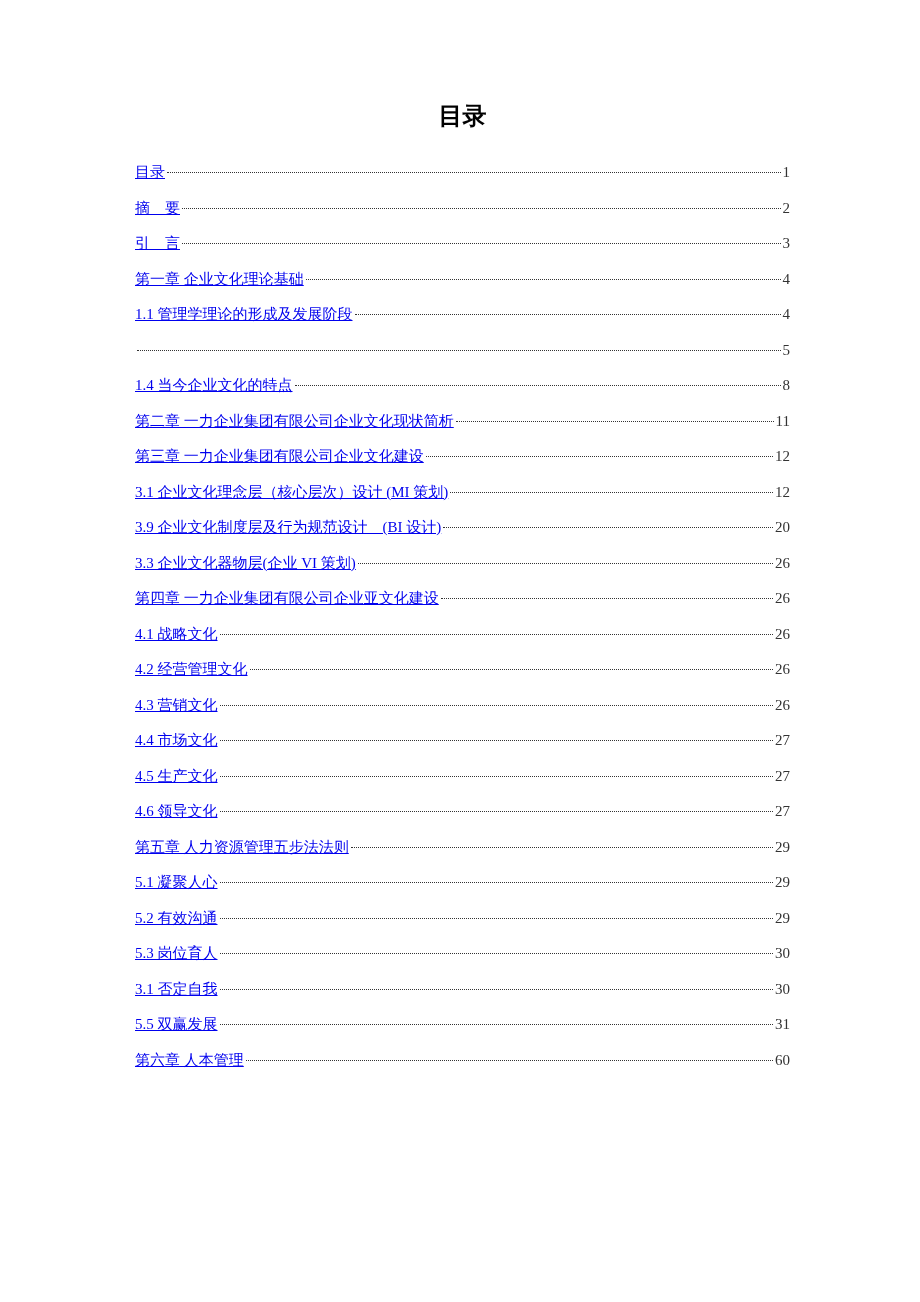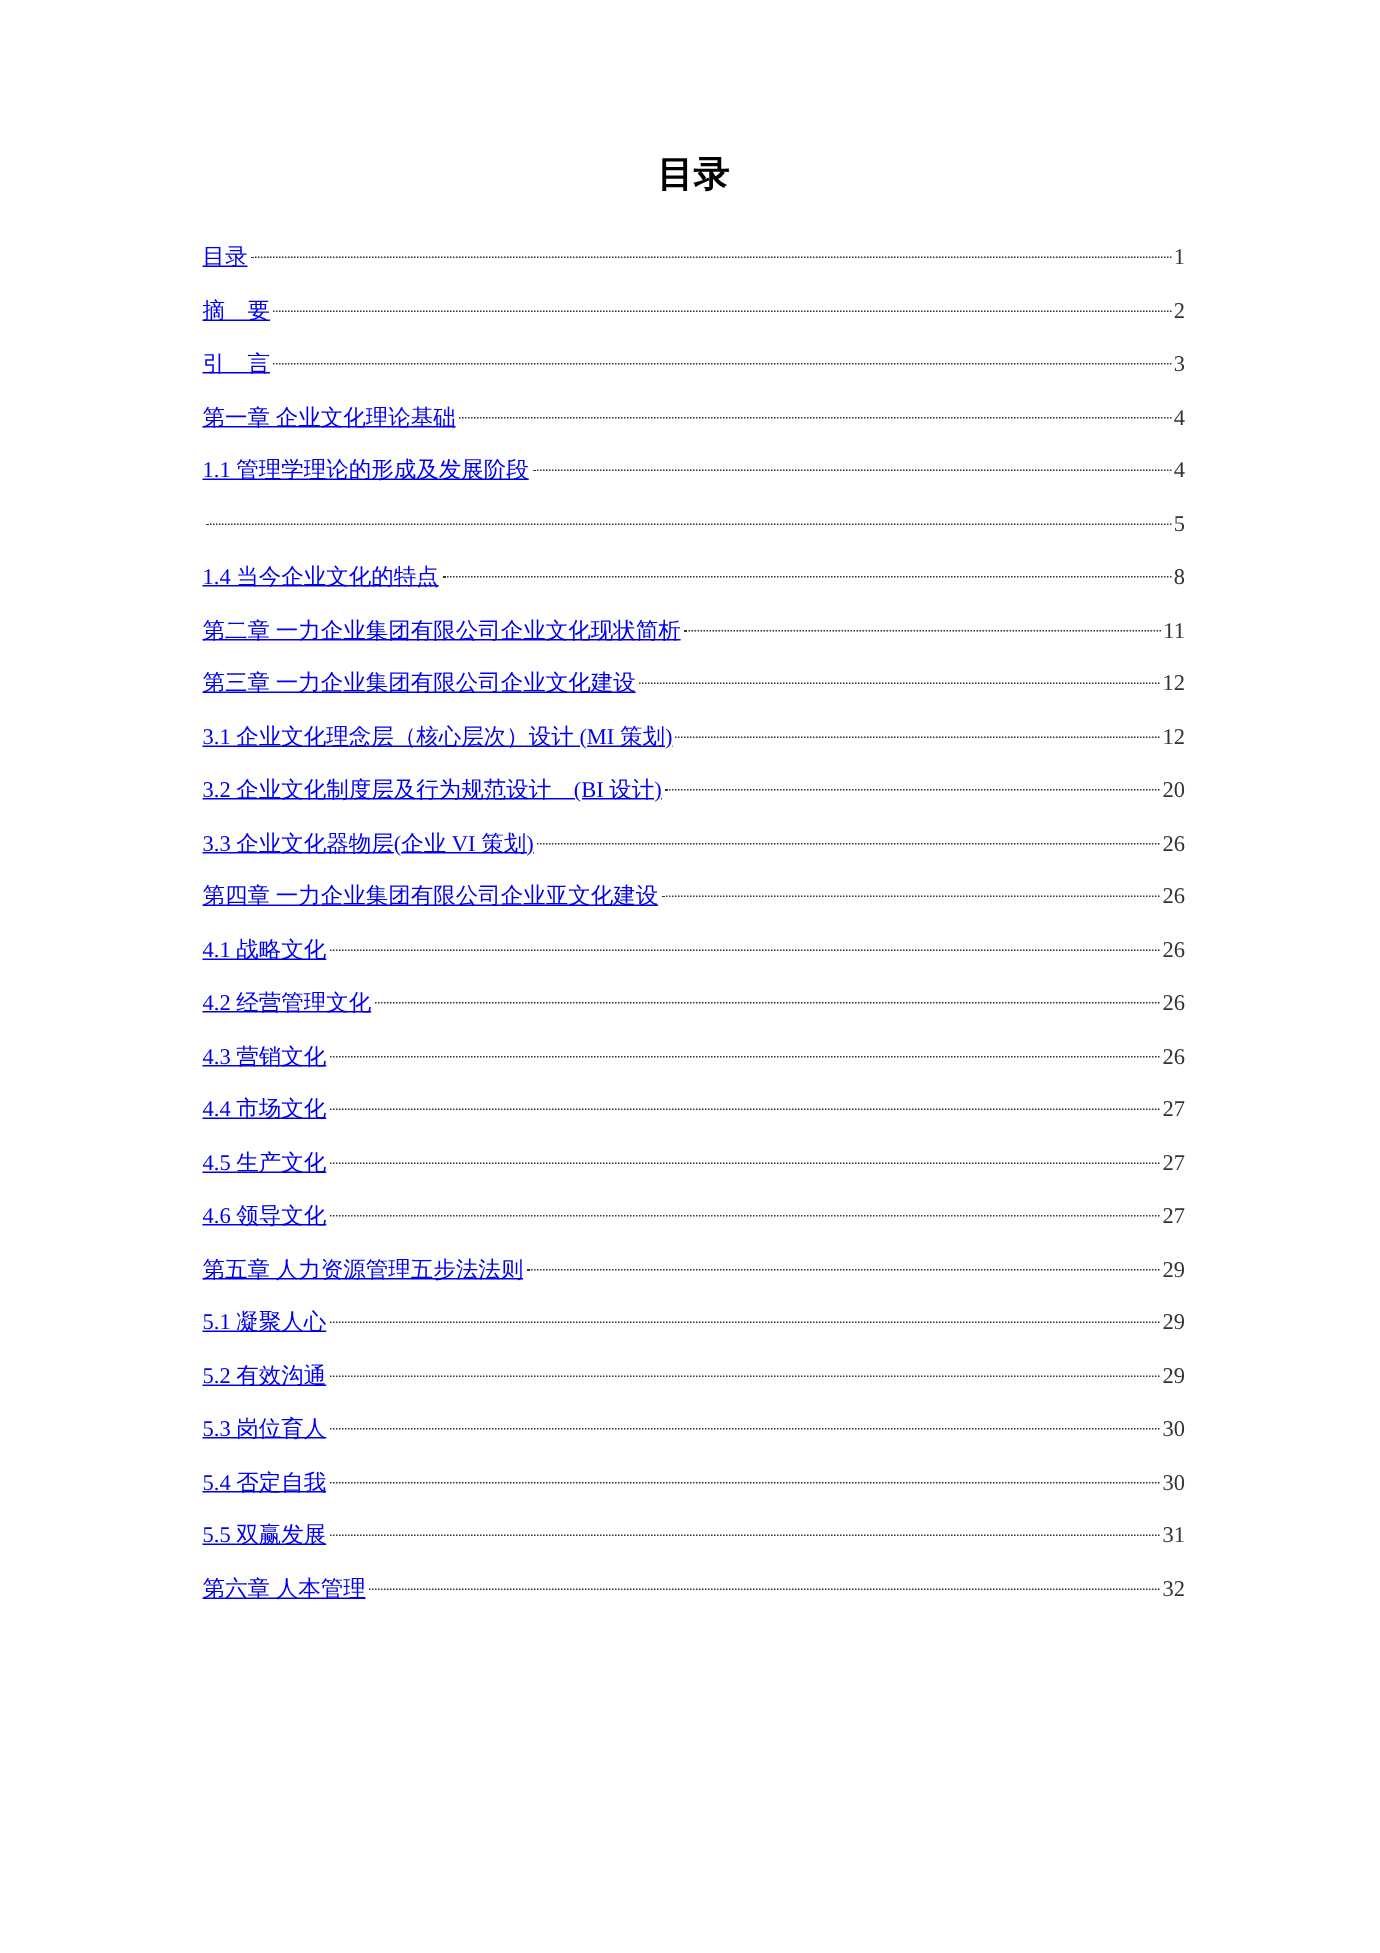--- a/index.html
+++ b/index.html
@@ -98,21 +98,21 @@
       <a class="toc-label" href="#">第三章  一力企业集团有限公司企业文化建设</a>
       <span class="toc-dots"></span>
       <span class="toc-page">12</span>
     </div>
     <div class="toc-entry">
       <a class="toc-label" href="#">3.1 企业文化理念层（核心层次）设计  (MI 策划)</a>
       <span class="toc-dots"></span>
       <span class="toc-page">12</span>
     </div>
     <div class="toc-entry">
-      <a class="toc-label" href="#">3.2 企业文化制度层及行为规范设计　(BI 设计)</a>
+      <a class="toc-label" href="#">3.9 企业文化制度层及行为规范设计　(BI 设计)</a>
       <span class="toc-dots"></span>
       <span class="toc-page">20</span>
     </div>
     <div class="toc-entry">
       <a class="toc-label" href="#">3.3  企业文化器物层(企业 VI  策划)</a>
       <span class="toc-dots"></span>
       <span class="toc-page">26</span>
     </div>
     <div class="toc-entry">
       <a class="toc-label" href="#">第四章  一力企业集团有限公司企业亚文化建设</a>
@@ -163,27 +163,27 @@
       <a class="toc-label" href="#">5.2  有效沟通</a>
       <span class="toc-dots"></span>
       <span class="toc-page">29</span>
     </div>
     <div class="toc-entry">
       <a class="toc-label" href="#">5.3  岗位育人</a>
       <span class="toc-dots"></span>
       <span class="toc-page">30</span>
     </div>
     <div class="toc-entry">
-      <a class="toc-label" href="#">5.4  否定自我</a>
+      <a class="toc-label" href="#">3.1  否定自我</a>
       <span class="toc-dots"></span>
       <span class="toc-page">30</span>
     </div>
     <div class="toc-entry">
       <a class="toc-label" href="#">5.5  双赢发展</a>
       <span class="toc-dots"></span>
       <span class="toc-page">31</span>
     </div>
     <div class="toc-entry">
       <a class="toc-label" href="#">第六章  人本管理</a>
       <span class="toc-dots"></span>
-      <span class="toc-page">32</span>
+      <span class="toc-page">60</span>
     </div>
   </div>
 
 </body></html>

